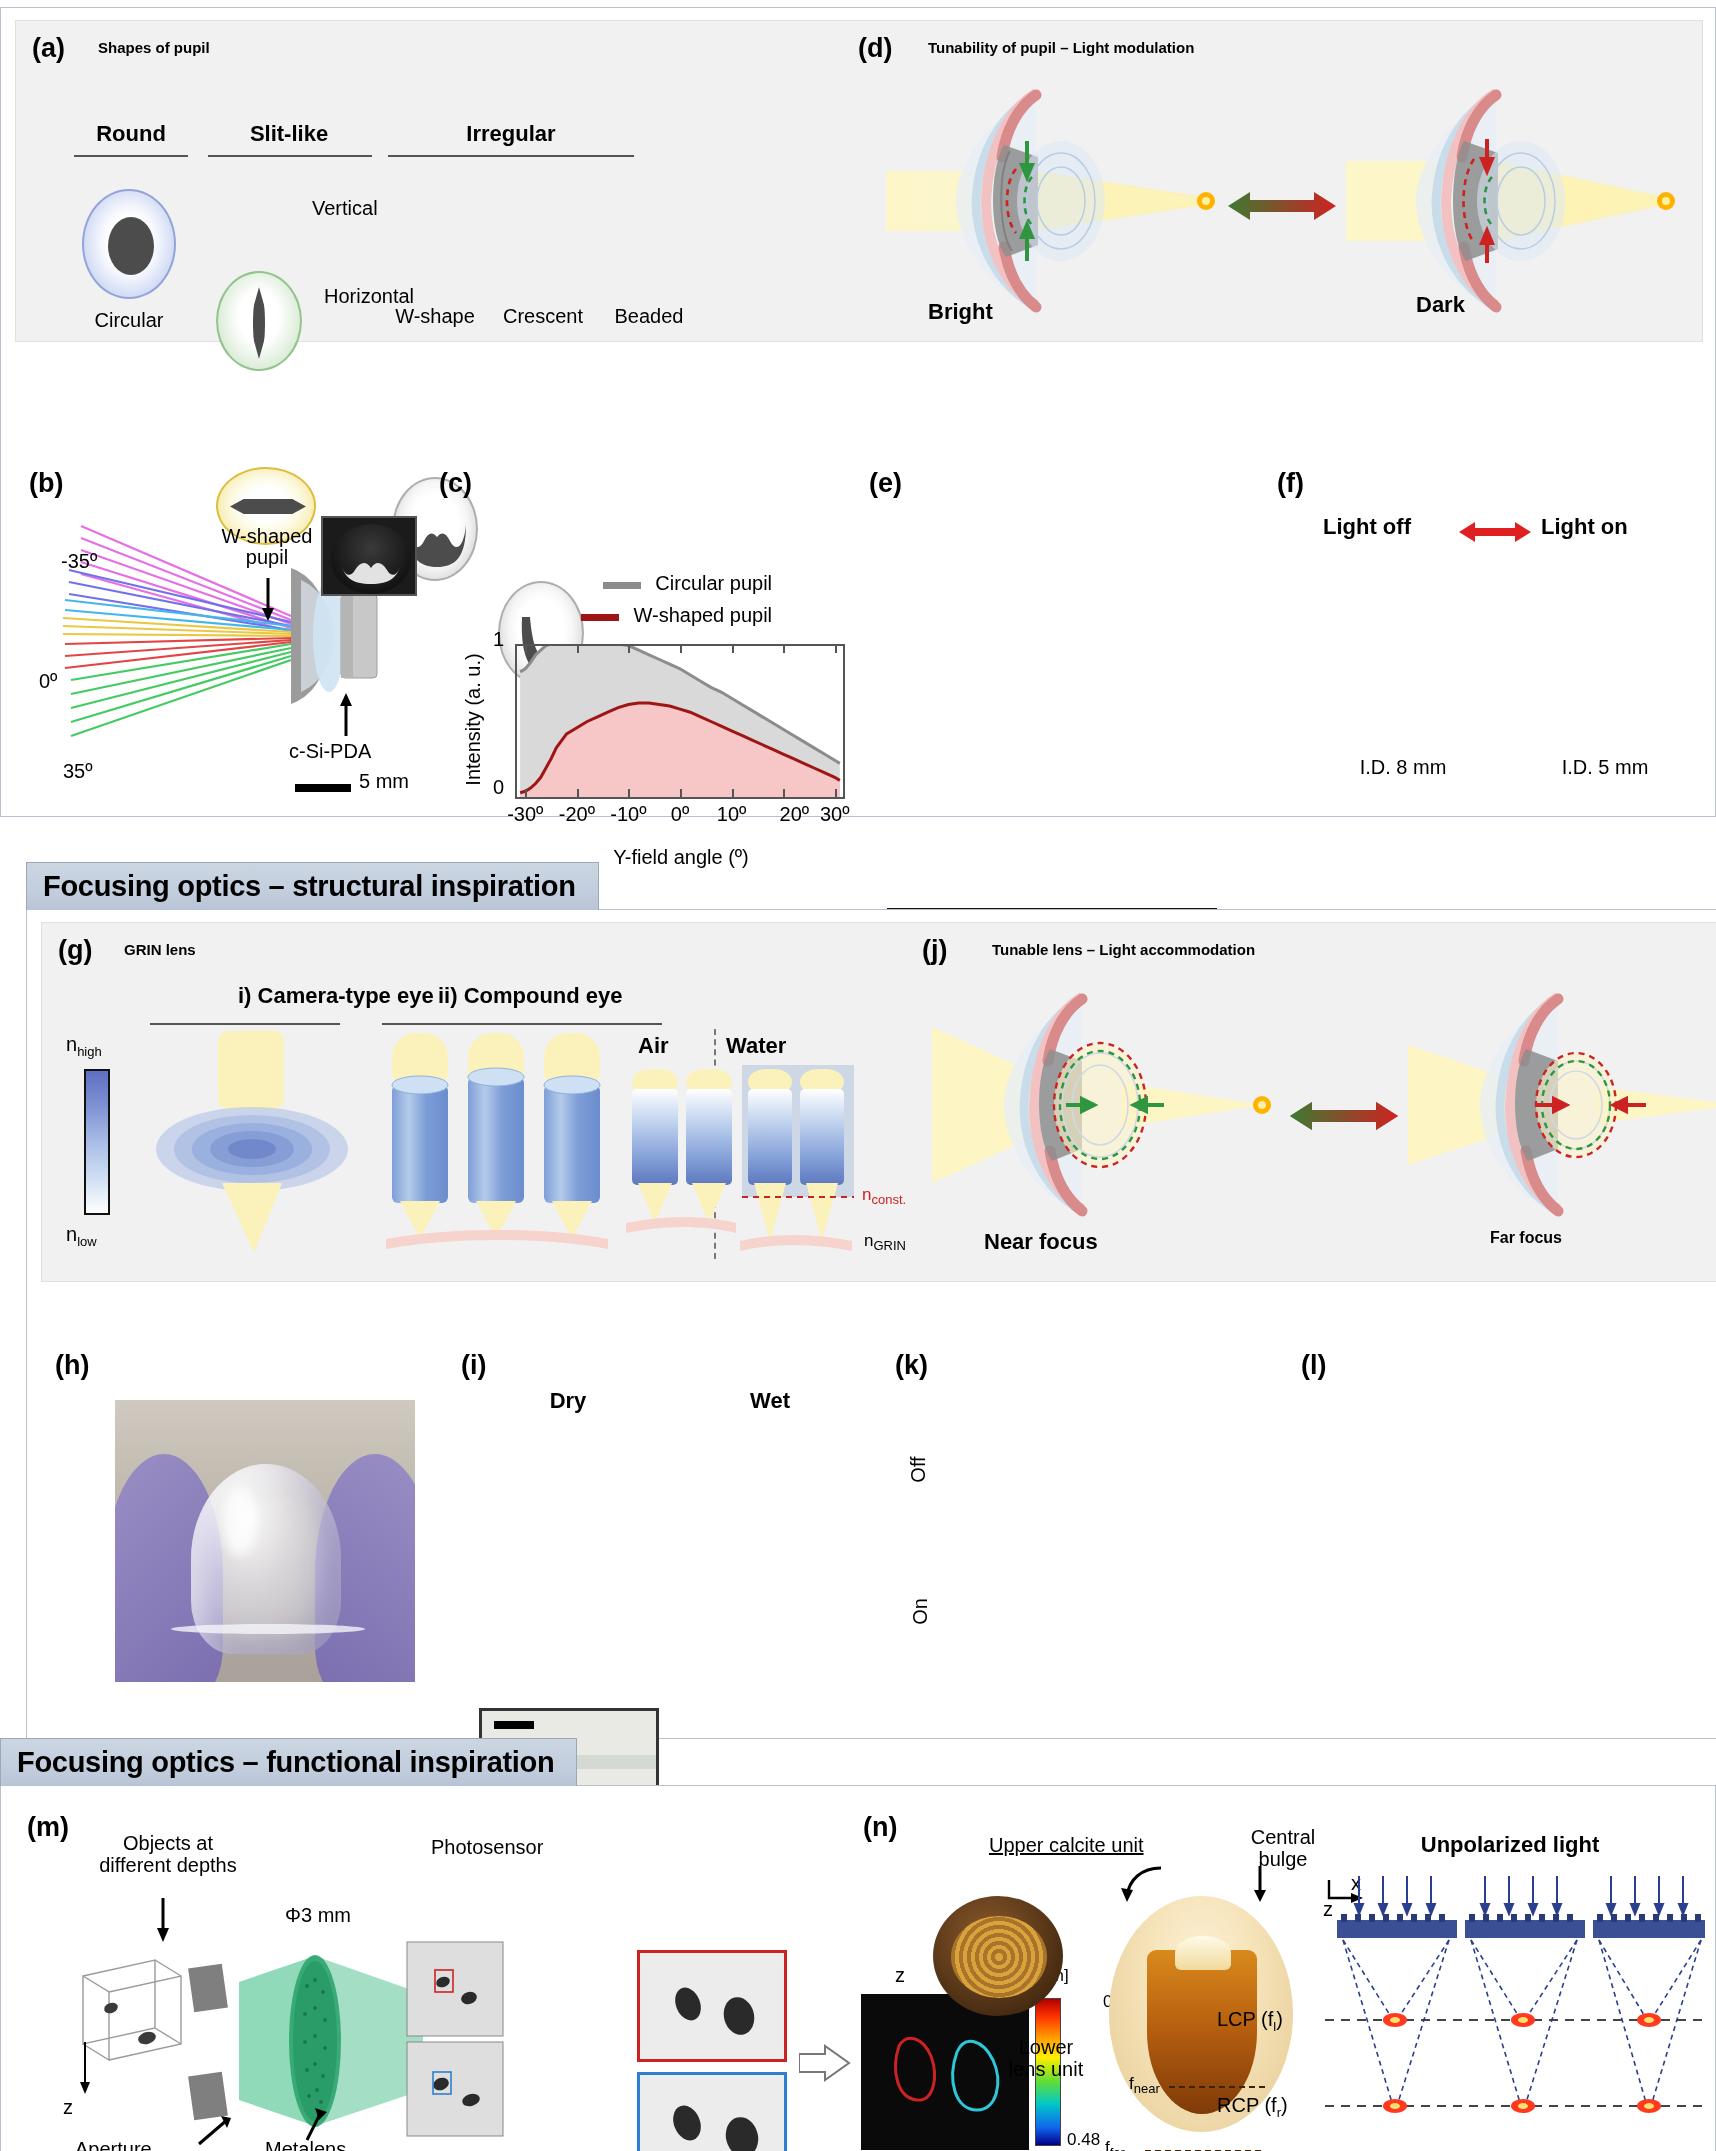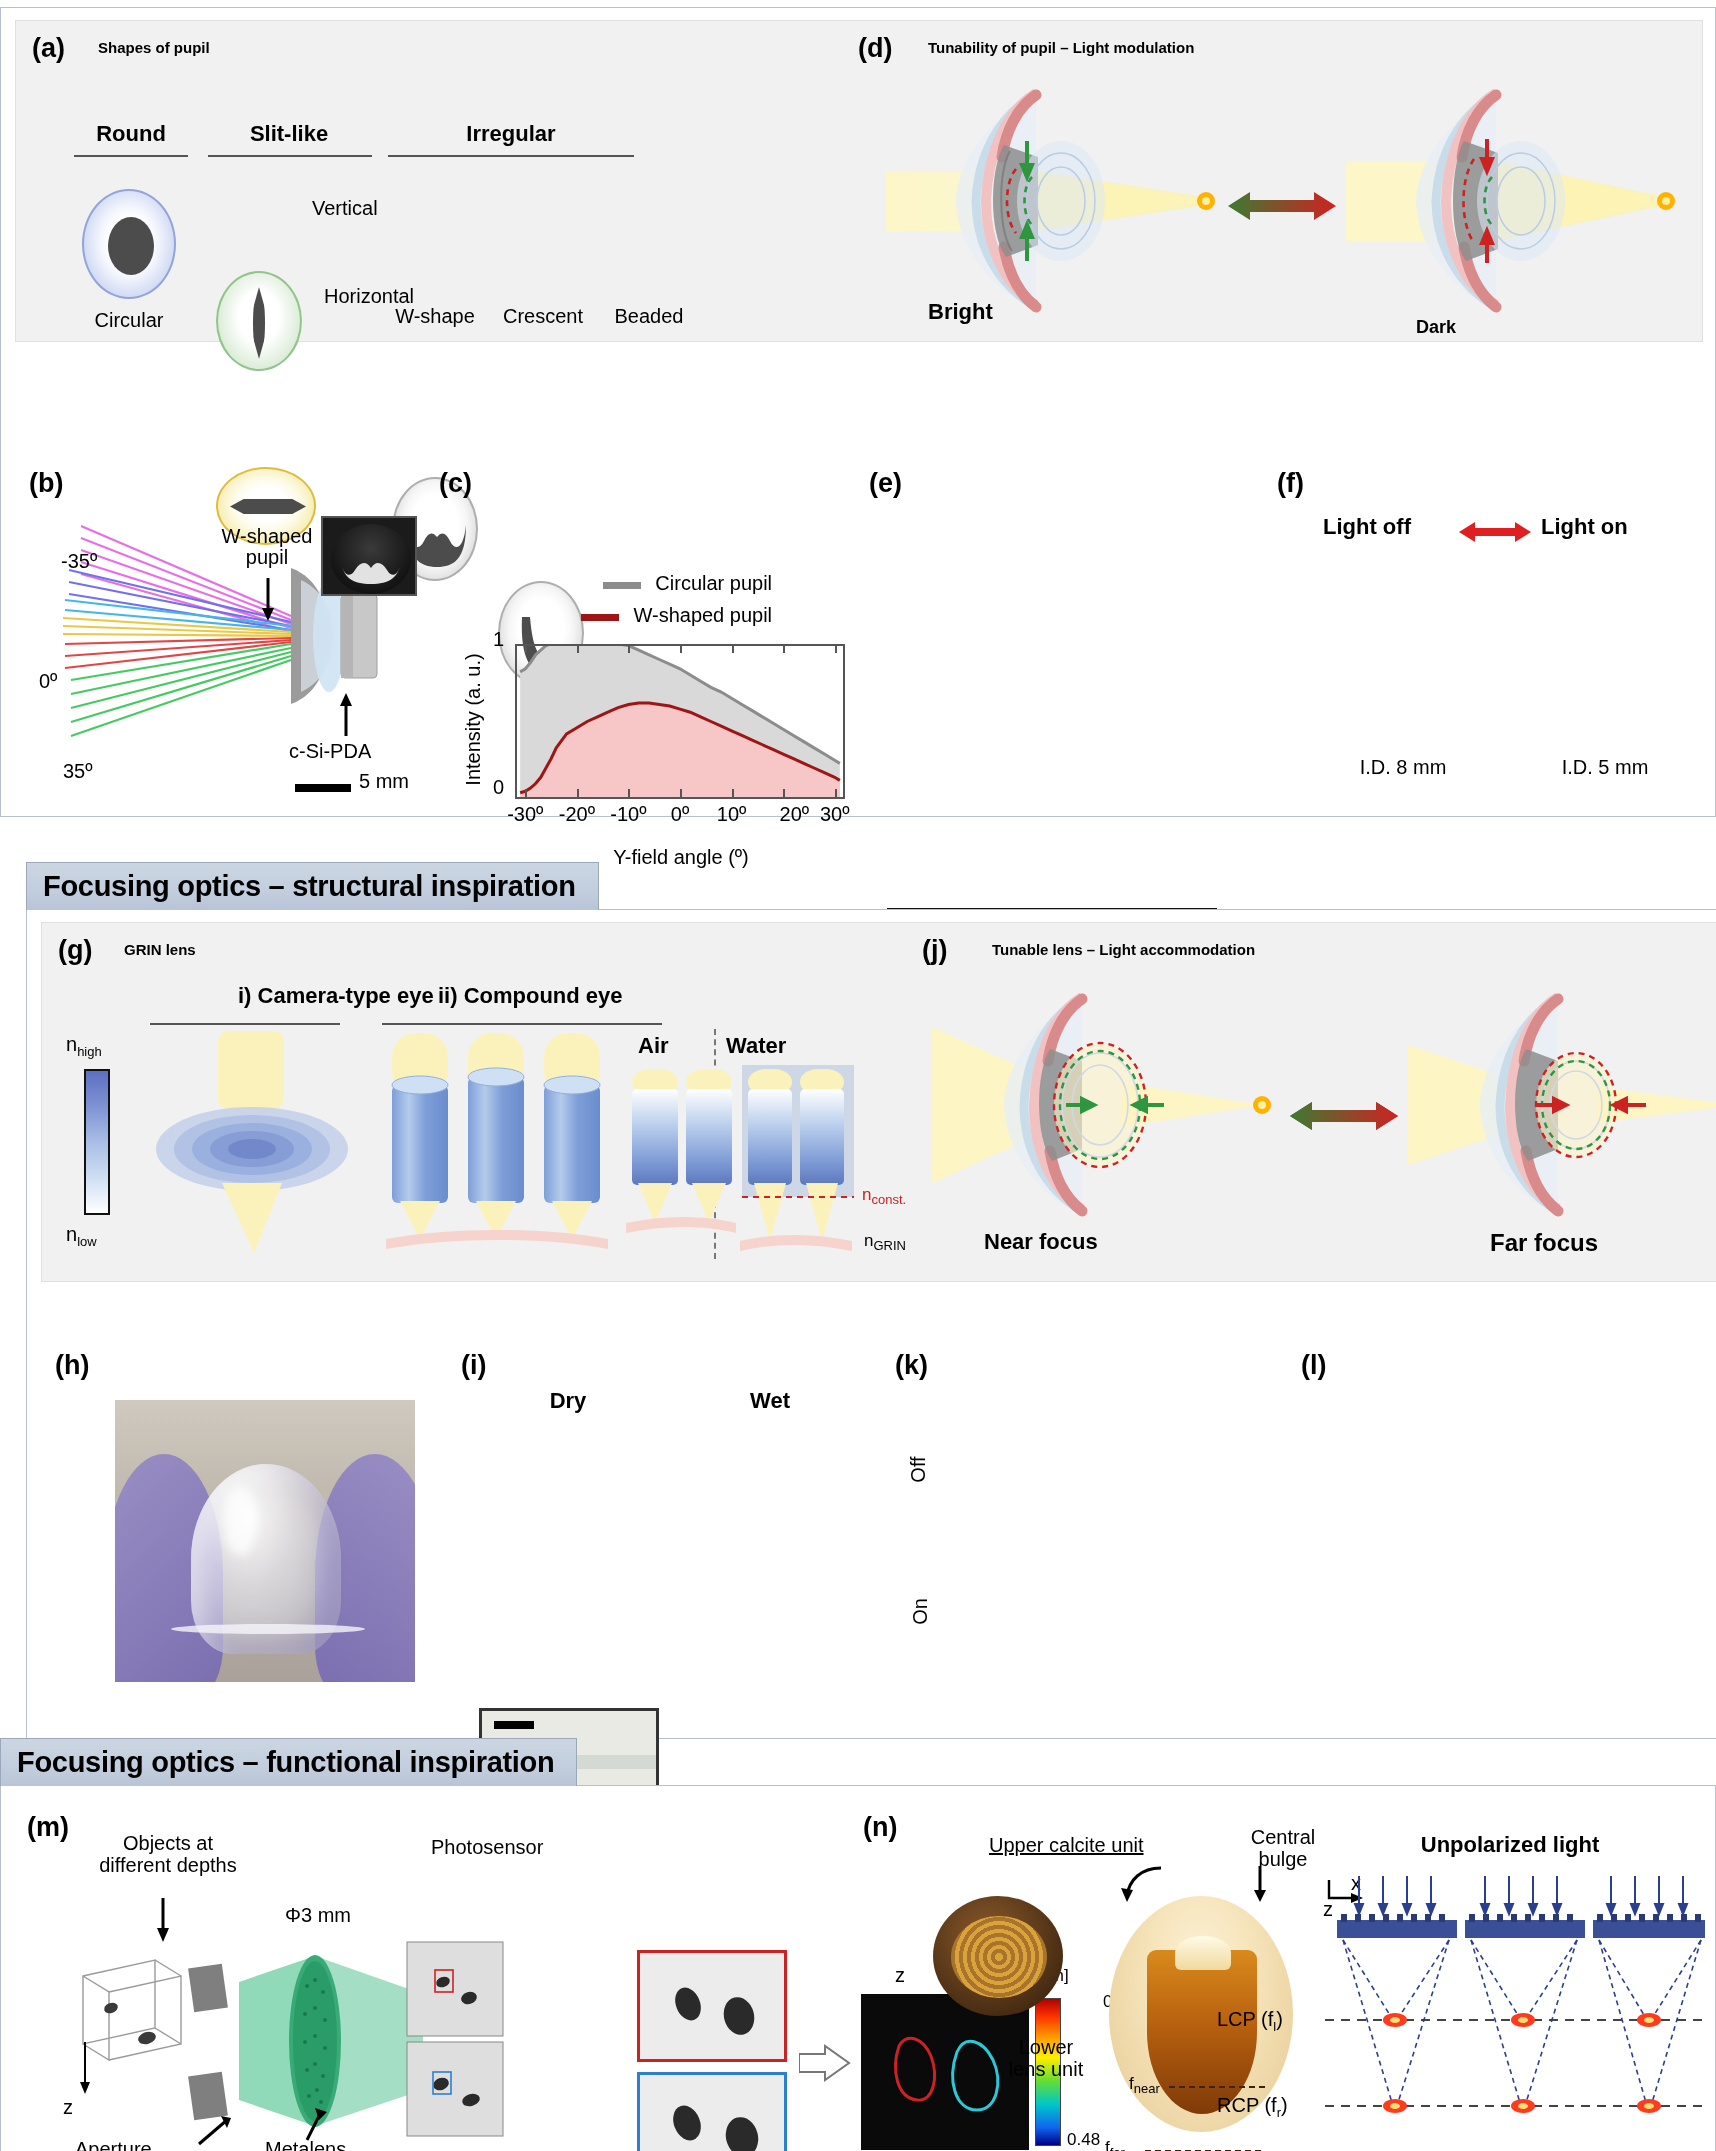--- a/index.html
+++ b/index.html
@@ -194,21 +194,21 @@
         <path d="M146 92 C136 102 136 130 146 140" fill="none" stroke="#2f9640" stroke-width="2.6" stroke-dasharray="6 5"></path>
         <g stroke="#cc2222" stroke-width="4" fill="#cc2222">
           <line x1="141" y1="54" x2="141" y2="76"></line>
             <polygon points="136,74 146,74 141,86"></polygon>
           <line x1="141" y1="178" x2="141" y2="156"></line>
             <polygon points="136,158 146,158 141,146"></polygon>
         </g>
         <circle cx="320" cy="116" r="9" fill="#ffb300"></circle>
         <circle cx="320" cy="116" r="4" fill="#fff0a0"></circle>
       </svg>
-      <div class="abs ptitle" style="left:1400px; top:296px; font-size:18px;">Dark</div>
+      <div class="abs ptitle" style="left:1400px; top:271px; font-size:22px;">Dark</div>
     </div>
 
     <div class="abs plab" style="left:28px; top:460px;">(b)</div>
     <div class="abs plab" style="left:438px; top:460px;">(c)</div>
     <div class="abs plab" style="left:868px; top:460px;">(e)</div>
     <div class="abs plab" style="left:1276px; top:460px;">(f)</div>
 
     <svg class="abs" style="left:40px; top:500px;" width="390" height="260" viewBox="0 0 390 260">
       <g stroke-width="2.2" fill="none" opacity="0.95">
         <g stroke="#e469e4">
@@ -535,21 +535,21 @@
         <ellipse cx="168" cy="118" rx="34" ry="44" fill="none" stroke="#2f9640" stroke-width="2.4" stroke-dasharray="6 5"></ellipse>
         <g stroke="#cc2222" stroke-width="4" fill="#cc2222">
           <line x1="128" y1="118" x2="148" y2="118"></line>
             <polygon points="146,112 146,124 158,118"></polygon>
           <line x1="238" y1="118" x2="216" y2="118"></line>
             <polygon points="218,112 218,124 206,118"></polygon>
         </g>
         <circle cx="330" cy="118" r="9" fill="#ffb300"></circle>
           <circle cx="330" cy="118" r="4" fill="#fff0a0"></circle>
       </svg>
-      <div class="abs ptitle" style="left:1448px; top:306px; font-size:24px;">Far focus</div>
+      <div class="abs ptitle" style="left:1448px; top:306px; font-size:16px;">Far focus</div>
     </div>
 
     <div class="abs plab" style="left:28px; top:440px;">(h)</div>
     <div class="abs plab" style="left:434px; top:440px;">(i)</div>
     <div class="abs plab" style="left:868px; top:440px;">(k)</div>
     <div class="abs plab" style="left:1274px; top:440px;">(l)</div>
 
     <div class="abs photo" style="left:88px; top:490px; width:300px; height:282px;
                 background:linear-gradient(to bottom,#cfc9bf 0%,#bdb5aa 42%,#a9a19a 100%);">
       <div class="abs" style="left:-10px; top:54px; width:118px; height:240px; border-radius:50% 50% 20% 20%;

